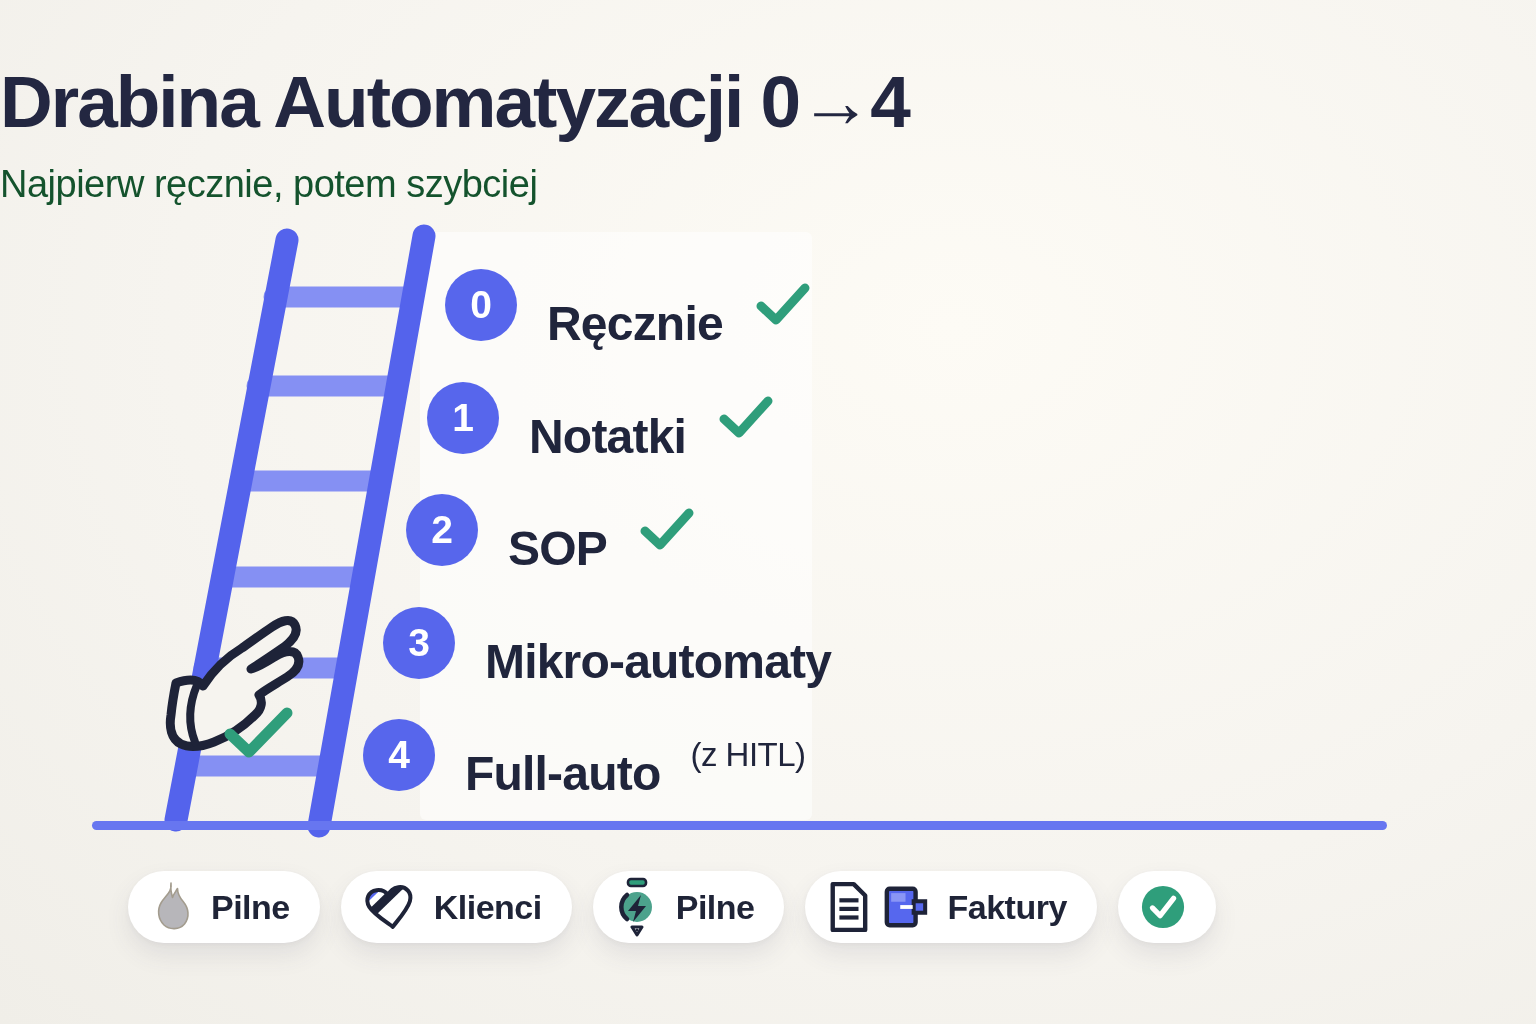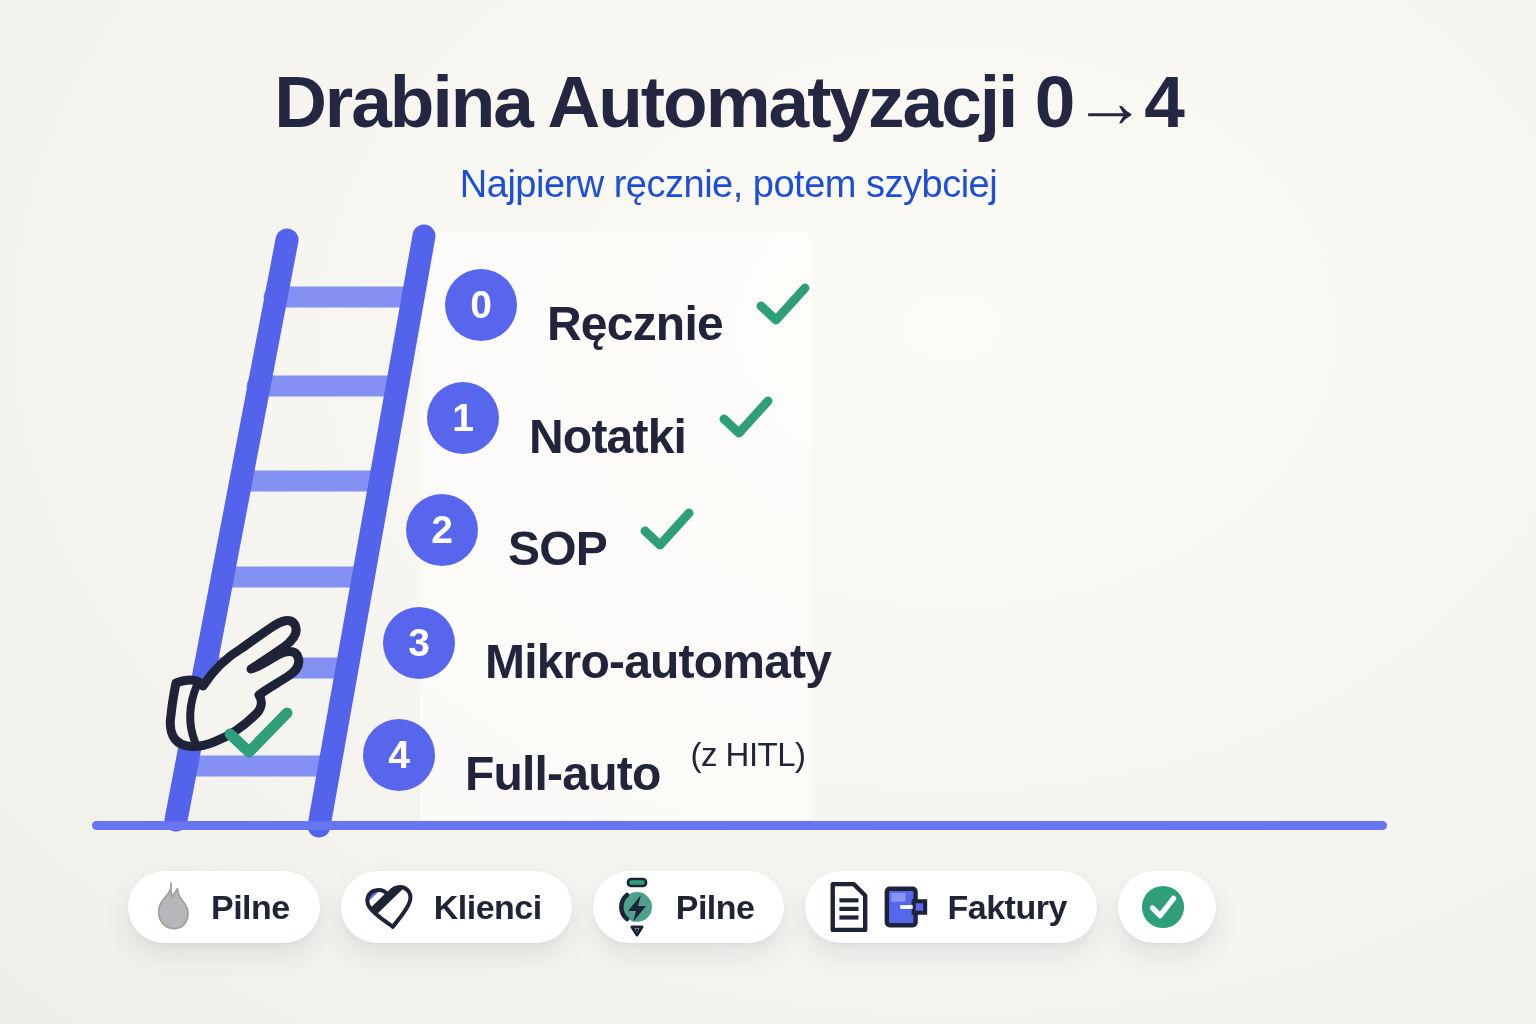--- a/index.html
+++ b/index.html
@@ -4,23 +4,23 @@
 <style>
   html,body{margin:0;padding:0;}
   body{
     width:1536px;height:1024px;overflow:hidden;
     font-family:"Liberation Sans", sans-serif;
     background:radial-gradient(ellipse at 62% 32%, #FDFBF5 0%, #F6F4EF 58%, #F0EEE8 100%);
     color:#20253C;position:relative;
   }
   .stage{position:absolute;inset:0;width:1536px;height:1024px;}
   
-  .header{position:absolute;top:64px;left:0;width:1524px;text-align:center;padding-right:67px;box-sizing:border-box;}
+  .header{position:absolute;top:64px;left:0;width:1524px;padding-right:67px;box-sizing:border-box;}
   .title{font-size:73px;font-weight:700;letter-spacing:-2px;color:#232741;line-height:1.05;}
-  .subtitle{margin-top:22px;font-size:38px;font-weight:500;letter-spacing:-0.5px;color:#1d4ed8;}
+  .subtitle{margin-top:22px;font-size:38px;font-weight:500;letter-spacing:-0.5px;color:#14532d;}
   
   .list-panel{position:absolute;left:420px;top:232px;width:392px;height:588px;
     background:rgba(255,255,255,0.55);border-radius:6px;}
   
   .art{position:absolute;left:0;top:0;width:1536px;height:1024px;pointer-events:none;}
   
   .step{position:absolute;display:flex;align-items:center;gap:30px;height:72px;}
   .step-badge{width:72px;height:72px;border-radius:50%;background:#5766EC;color:#fff;
     display:flex;align-items:center;justify-content:center;font-size:39px;font-weight:700;flex:0 0 auto;}
   .step-label{font-size:48px;font-weight:600;letter-spacing:-0.8px;color:#20253C;white-space:nowrap;margin-top:36px;}

